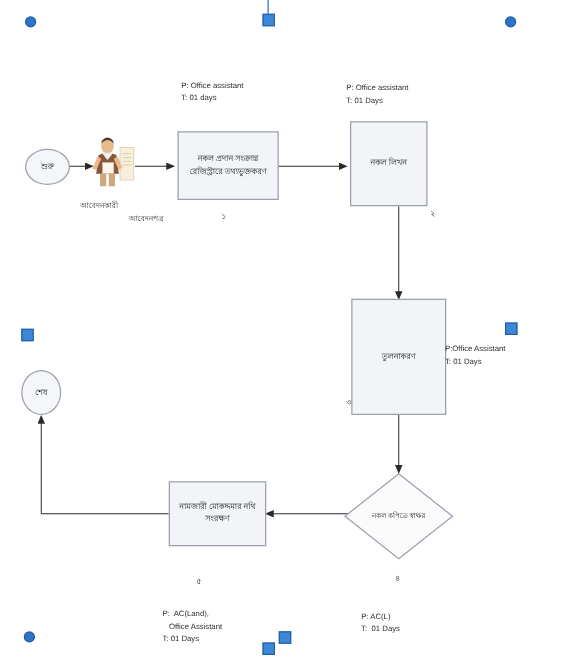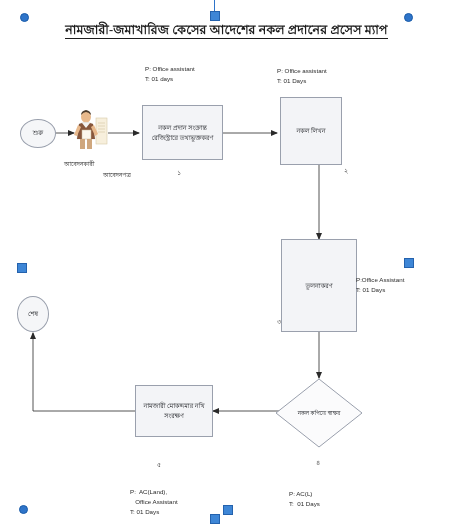--- a/index.html
+++ b/index.html
@@ -104,23 +104,20 @@
   <div class="rot-stem" style="left:214px;top:0px;height:12px;"></div>
   <div class="sel-sq" style="left:210px;top:11px;"></div>
   <div class="sel-dot" style="left:20px;top:13px;"></div>
   <div class="sel-dot" style="left:404px;top:13px;"></div>
   <div class="sel-sq" style="left:17px;top:263px;"></div>
   <div class="sel-sq" style="left:404px;top:258px;"></div>
   <div class="sel-dot" style="left:19px;top:505px;"></div>
   <div class="sel-sq" style="left:210px;top:514px;"></div>
   <div class="sel-sq" style="left:223px;top:505px;"></div>
 
-  <div class="title">
-    <span>নামজারী-জমাখারিজ কেসের আদেশের নকল প্রদানের প্রসেস ম্যাপ</span>
-  </div>
 
   <svg class="lines" width="453" height="527">
     <defs>
       <marker id="ar" markerWidth="7" markerHeight="7" refX="6" refY="3" orient="auto" markerUnits="userSpaceOnUse">
         <path d="M0,0 L7,3 L0,6 z" fill="#2a2a2a"></path>
       </marker>
     </defs>
 
     <line x1="55" y1="133" x2="74" y2="133" stroke="#2a2a2a" stroke-width="0.8" marker-end="url(#ar)"></line>
 

